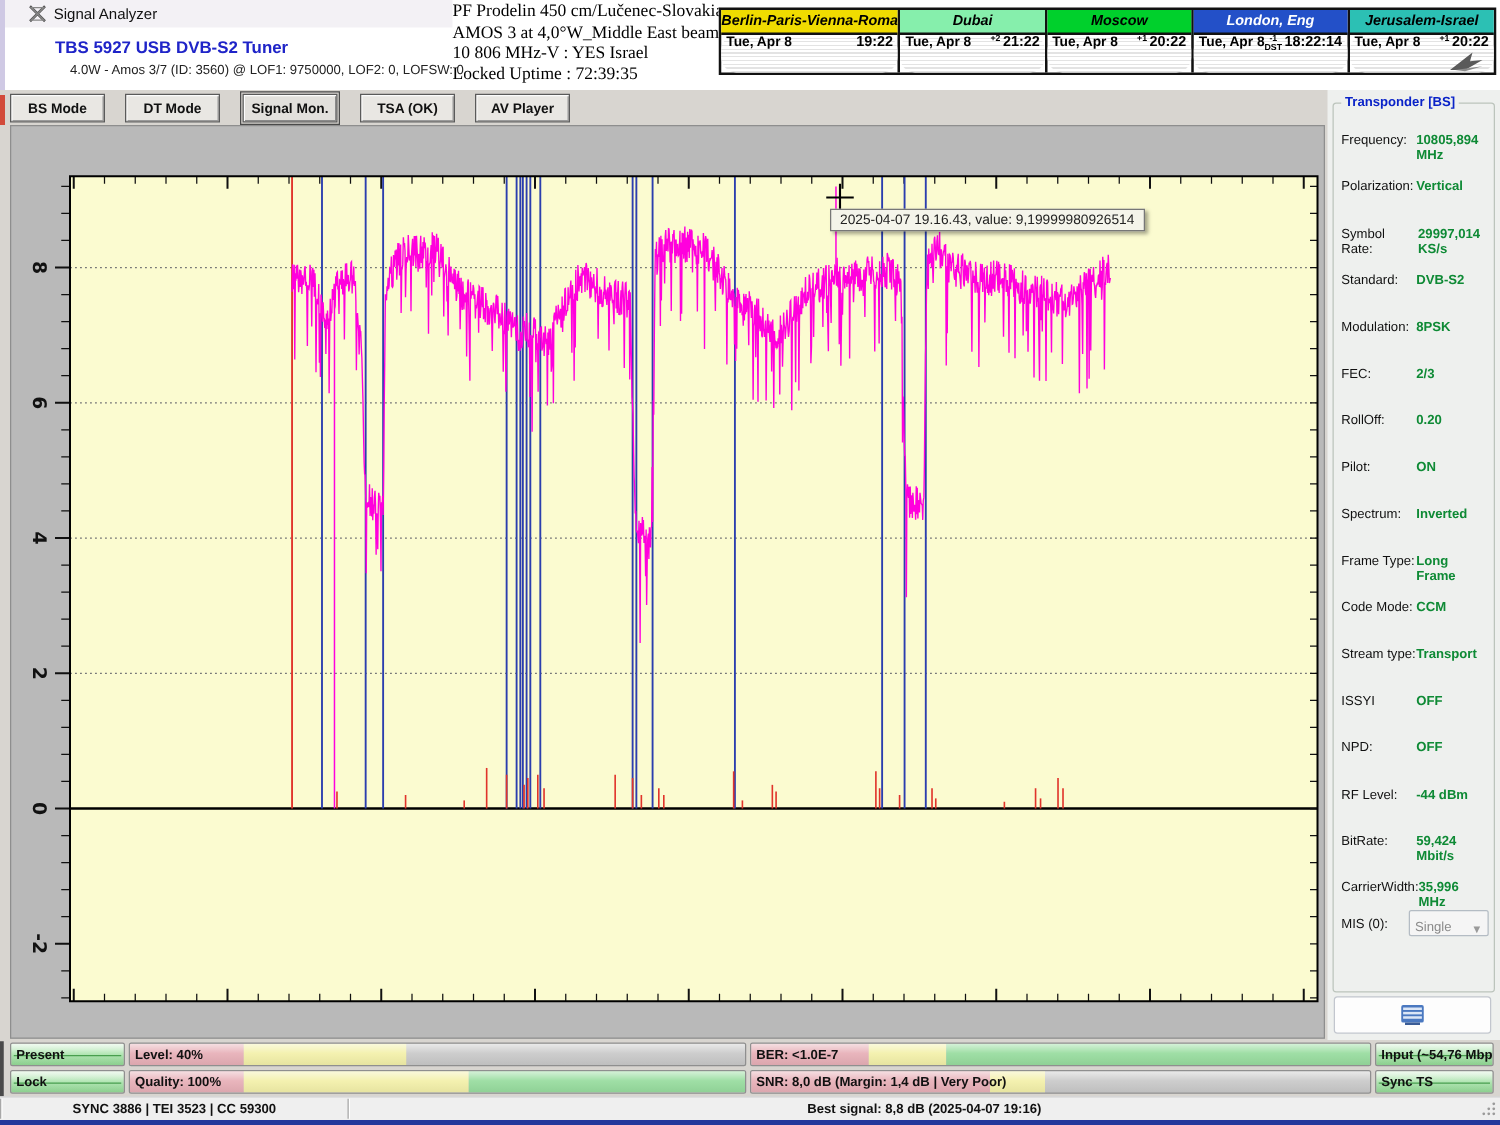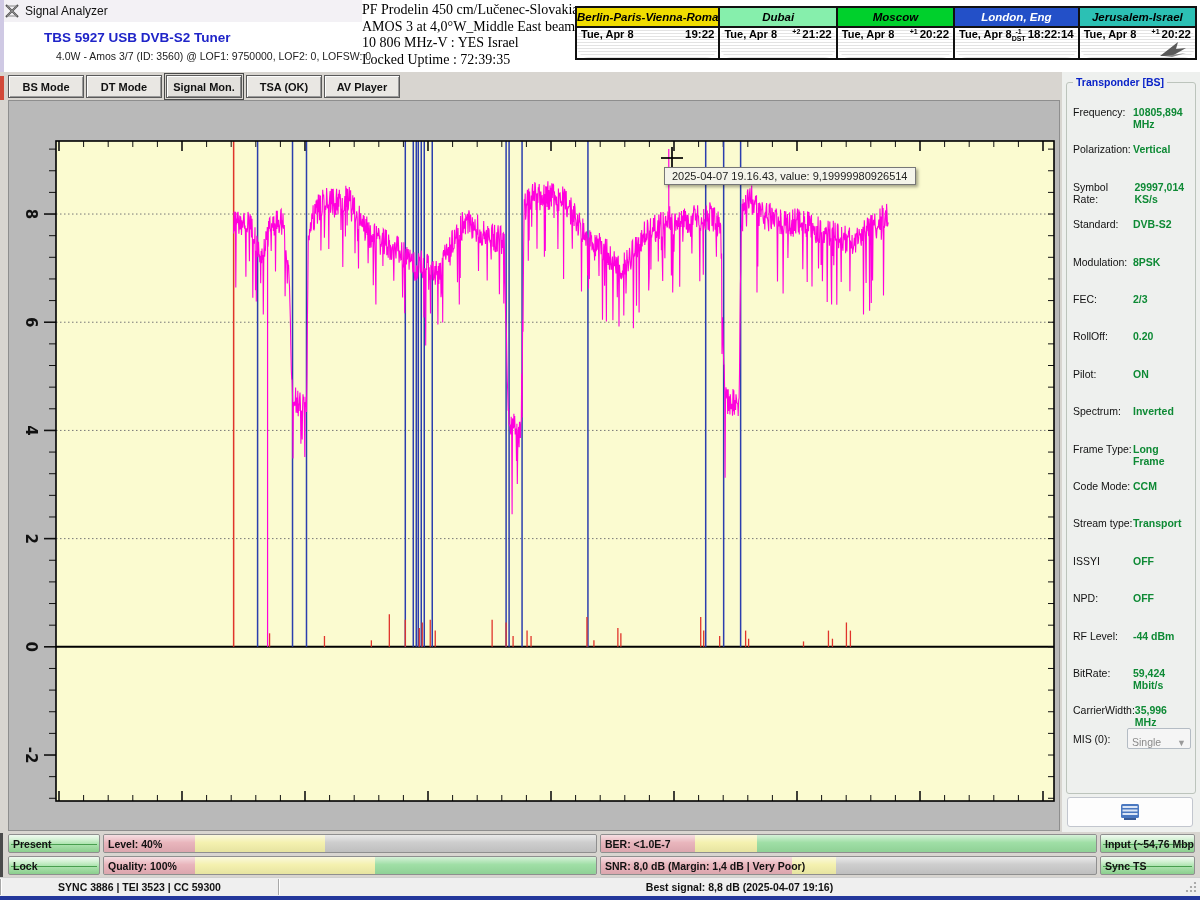--- a/index.html
+++ b/index.html
@@ -1,21 +1,21 @@
 <!DOCTYPE html>
 <html><head>
 <meta charset="utf-8">
 <style>
   * { margin:0; padding:0; box-sizing:border-box; }
   html,body { width:1200px; height:900px; overflow:hidden; }
   body { font-family:"Liberation Sans", sans-serif; background:#d8d5d0; position:relative; }
 
   
   .top-strip { position:absolute; left:0; top:0; width:1200px; height:72px; background:#ffffff; }
-  .titlebar { position:absolute; left:0; top:0; width:362px; height:22px; background:#f3f1f5; display:flex; align-items:center; padding-left:5px; gap:6px; }
+  .titlebar { position:absolute; left:0; top:0; width:362px; height:22px; background:#f3f1f5; display:flex; align-items:center; padding-left:23px; gap:6px; }
   .titlebar .app-ico { width:14px; height:14px; }
   .titlebar .ttl { font-size:12px; color:#111; }
   .edge-purple { position:absolute; left:0; top:0; width:4px; height:72px; background:#cfc9e4; }
   .edge-red { position:absolute; left:0; top:76px; width:4px; height:24px; background:#d24a3a; }
   .edge-dark { position:absolute; left:0; top:833px; width:3px; height:63px; background:#4a4a4a; }
 
   .tuner-name { position:absolute; left:44px; top:30px; font-size:13.5px; font-weight:bold; color:#1f24c8; }
   .tuner-cfg { position:absolute; left:56px; top:50px; font-size:10.5px; color:#222; }
 
   .station { position:absolute; left:362px; top:2px; width:214px; height:70px; font-family:"Liberation Serif", serif; font-size:14px; color:#000; line-height:16.5px; }
@@ -26,21 +26,21 @@
   .clock { flex:1 1 0; border-right:2px solid #111; display:flex; flex-direction:column; }
   .clock:last-child { border-right:none; }
   .clock .hd { height:20px; display:flex; align-items:center; justify-content:center; font-weight:bold; font-style:italic; font-size:11.5px; border-bottom:2px solid #111; white-space:nowrap; overflow:hidden; }
   .clock .bd { flex:1; background:repeating-linear-gradient(180deg,#ffffff 0 2px,#e3e3e3 2px 3px); display:flex; align-items:flex-start; padding:0 4px; font-weight:bold; font-size:11px; color:#000;border-radius:12px; }
   .clock .date { white-space:nowrap; }
   .clock .off { font-size:7px; line-height:7px; font-weight:bold; margin-left:auto; text-align:center; padding-right:2px; }
   .clock .tm { font-size:11.5px; white-space:nowrap; }
   .logo-mark { position:absolute; left:1158px; top:40px; width:30px; height:18px; }
 
   
-  .tabs { position:absolute; left:8px; top:75px; height:23px; display:flex; gap:2px; }
+  .tabs { position:absolute; left:8px; top:75px; height:23px; display:flex; gap:16px; }
   .tab { width:76px; height:23px; background:#e9e7e3; border:1px solid #5a5a5a; box-shadow:inset 1px 1px 0 #fcfcfc, inset -1px -1px 0 #9a9a9a; font-size:11px; font-weight:bold; color:#111; display:flex; align-items:center; justify-content:center; cursor:default; }
   .tab.active { background:#e2e0dc; outline:1px solid #4a4a4a; outline-offset:1px; box-shadow:inset 1px 1px 0 #fdfdfd, inset -1px -1px 0 #8a8a8a; margin:0 2px; }
 
   
   .chart-panel { position:absolute; left:8px; top:100px; width:1052px; height:731px; background:#b9b9b9; border:1px solid #8e8e8e; }
   .legend { position:absolute; left:52px; top:6px; display:flex; align-items:center; gap:26px; }
   .legend .item { display:flex; align-items:center; gap:10px; }
   .legend .sw { width:40px; height:3px; }
   .legend .lb { font-size:13.5px; color:#000; }
   .chart-svg { position:absolute; left:0; top:0; }

